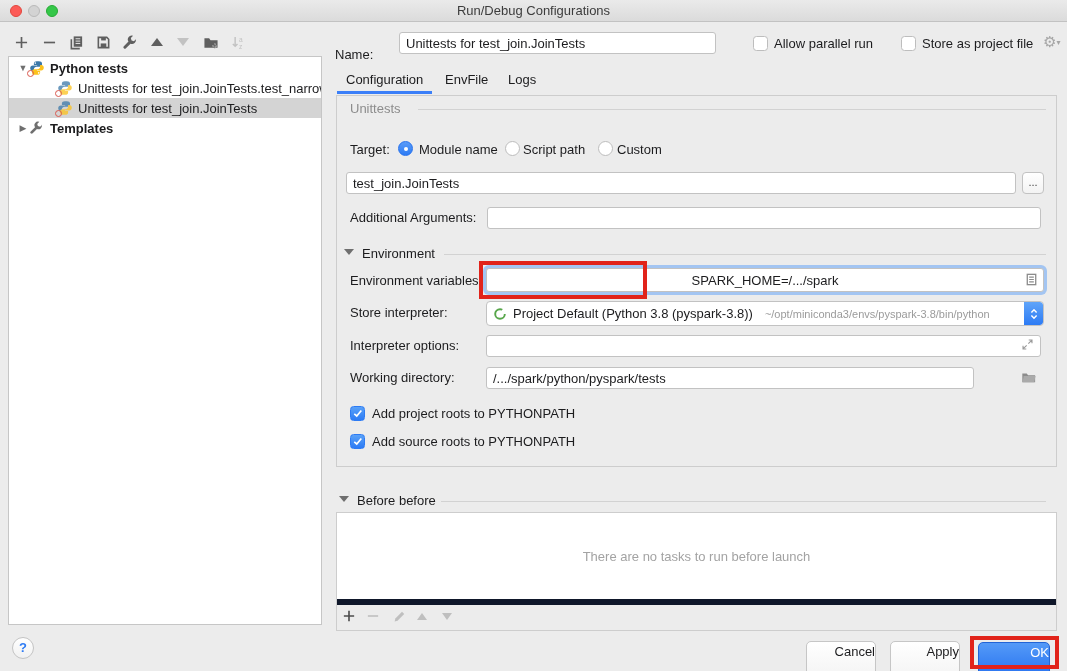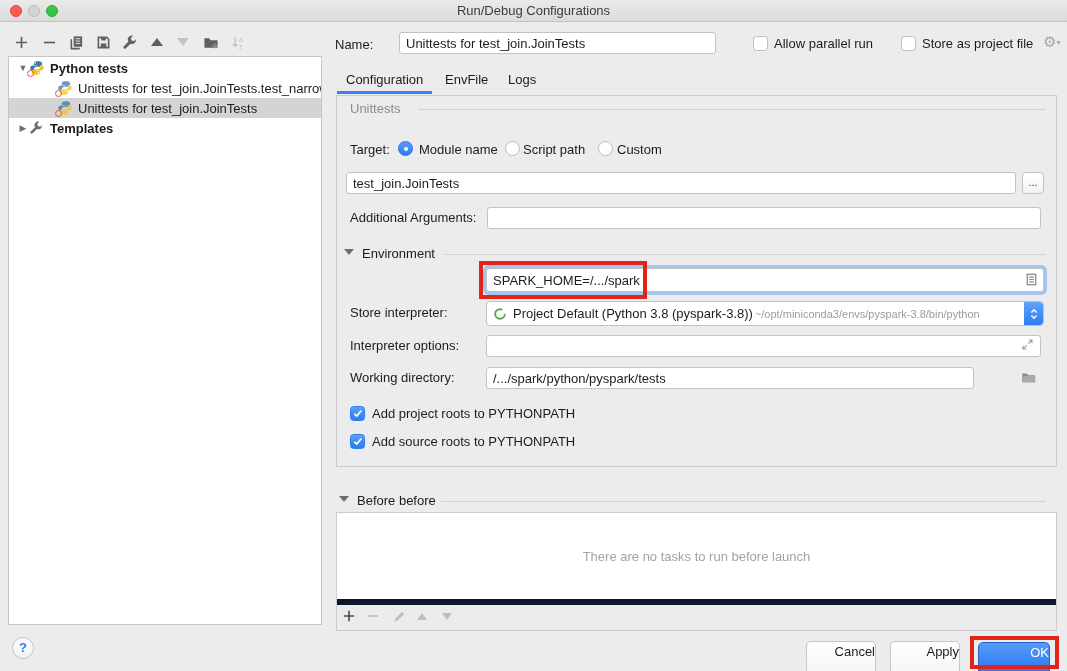--- a/index.html
+++ b/index.html
@@ -68,22 +68,22 @@
                       border-radius:50%; background:#fff; }
   .small-btn { position:absolute; width:22px; height:22px; background:linear-gradient(#fff,#f3f3f3);
                border:1px solid #c2c2c2; border-radius:4px; font-size:11px; color:#444;
                text-align:center; line-height:19px; cursor:default; }
   .infield-icon { position:absolute; top:3px; right:5px; width:16px; height:16px; pointer-events:none; }
   .combo { position:absolute; background:#fff; border:1px solid #c2c2c2; border-radius:4px;
            display:flex; align-items:center; overflow:hidden; }
   .stepper { position:absolute; right:0; top:0; bottom:0; width:19px;
              background:linear-gradient(#5fa4f9,var(--accent-blue,#2d7bf4));
              border-radius:0 3px 3px 0; display:flex; align-items:center; justify-content:center; }
-  .focus-ring { box-shadow:0 0 0 3px var(--focus-ring,#a3c5f2); }
-  .path-text { font-size:11px; color:#9b9b9b; margin-left:2px; white-space:nowrap; overflow:hidden; }
+  .focus-ring { box-shadow:0 0 0 3px var(--focus-ring,#a3c5f2);text-align:center; }
+  .path-text { font-size:11px; color:#9b9b9b; margin-left:12px; white-space:nowrap; overflow:hidden; }
 
   
   .bl-box { position:absolute; left:336px; top:512px; width:721px; height:119px; border:1px solid #cdcdcd;
             background:#ececec; }
   .bl-white { position:absolute; left:0; top:0; width:100%; height:92px; background:#fff;
               border-bottom:6px solid #0f172a; display:flex; align-items:center; justify-content:center; }
   .bl-empty { color:#a3a3a3; font-size:13px; }
   .blicon { position:absolute; top:607px; width:18px; height:18px; display:flex; align-items:center;
             justify-content:center; color:#bfbfbf; }
   .blicon.enabled { color:#4c4c4c; }
@@ -200,21 +200,21 @@
       <span class="arrow">▶</span>
       <span class="ticon" style="color:#6f6f6f">
         <svg width="14" height="14" viewBox="0 0 16 16" style="margin-top:1px">
             <path fill="currentColor" d="M14.6 4.2a4.1 4.1 0 0 1-5.5 5L4.2 14.1a1.55 1.55 0 1 1-2.2-2.2L6.9 7A4.1 4.1 0 0 1 11.8.9L9.4 3.3l.8 2.5 2.5.8 2.4-2.4z"></path>
           </svg>
       </span>
       <span class="lbl bold">Templates</span>
     </div>
   </div>
 
-  <div class="lab" style="left:335px; top:34px">Name:</div>
+  <div class="lab" style="left:335px; top:44px">Name:</div>
   <input class="field" style="left: 399px; top: 32px; width: 317px;" value="Unittests for test_join.JoinTests">
   <span class="cbox" style="left:753px; top:36px"></span>
   <div class="lab" style="left:774px; top:33px">Allow parallel run</div>
   <span class="cbox" style="left:901px; top:36px"></span>
   <div class="lab" style="left:922px; top:33px">Store as project file</div>
   <div style="position:absolute; left:1043px; top:33px; color:#a6a6a6; font-size:15px;">⚙<span style="font-size:8px; vertical-align:2px;">▾</span></div>
 
   <div class="tab" style="left:346px">Configuration</div>
   <div class="tab" style="left:445px">EnvFile</div>
   <div class="tab" style="left:508px">Logs</div>
@@ -236,20 +236,21 @@
   <input class="field" style="left: 346px; top: 172px; width: 670px;" value="test_join.JoinTests">
   <div class="small-btn" style="left:1022px; top:172px">...</div>
 
   <div class="lab" style="left:350px; top:207px">Additional Arguments:</div>
   <input class="field" style="left: 487px; top: 207px; width: 554px;" value="">
 
   <span class="disc-arrow" style="left:344px; top:249px"></span>
   <div class="lab" style="left:362px; top:243px">Environment</div>
   <div class="group-rule" style="left:444px; top:254px; width:602px"></div>
 
+  <div class="lab" style="left:350px; top:270px">Environment variables:</div>
   <input class="field focus-ring" style="left: 486px; top: 268px; width: 558px; height: 24px;" value="SPARK_HOME=/.../spark">
   <span class="infield-icon" style="left:1024px; top:272px; right:auto">
     <svg width="15" height="15" viewBox="0 0 16 16">
         <rect x="3.5" y="2.5" width="9" height="11" fill="none" stroke="#8c8c8c" stroke-width="1.4"></rect>
         <path d="M5.5 5.5h5M5.5 8h5M5.5 10.5h5" stroke="#8c8c8c" stroke-width="1.2"></path>
       </svg>
   </span>
 
   <div class="lab" style="left:350px; top:302px">Store interpreter:</div>
   <div class="combo" style="left:486px; top:301px; width:558px; height:25px; padding-left:6px">

